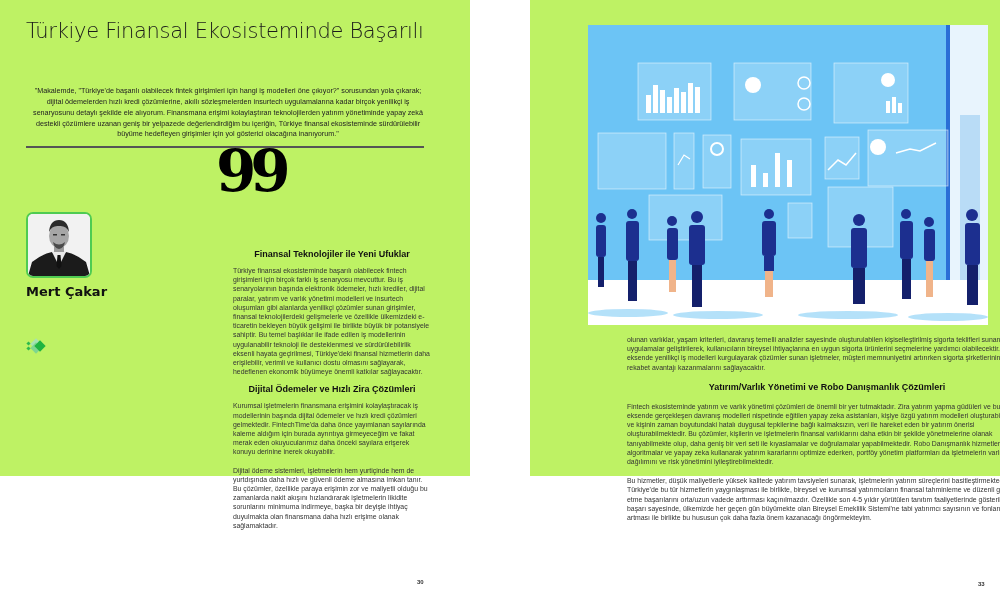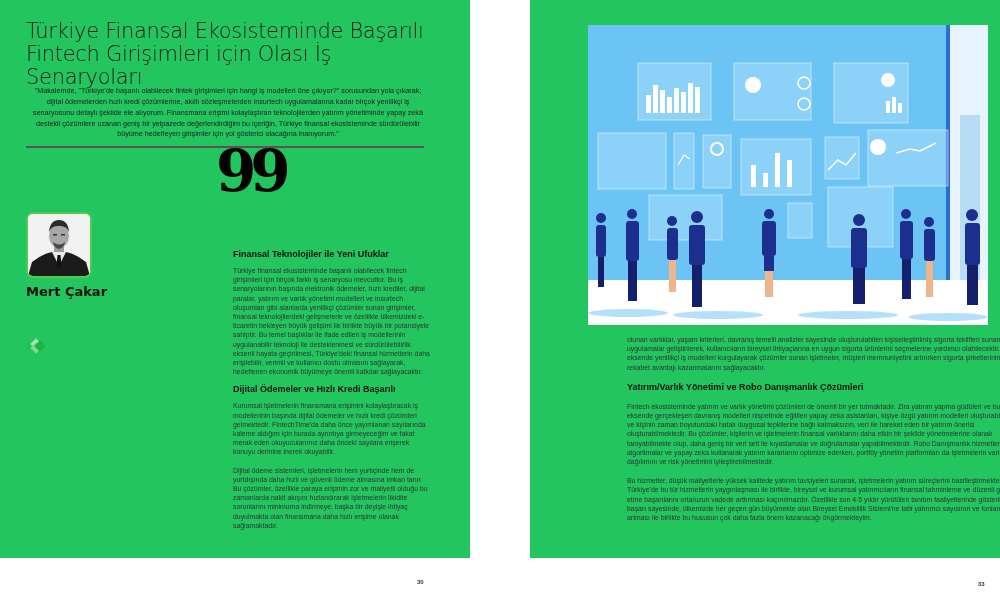--- a/index.html
+++ b/index.html
@@ -1,51 +1,50 @@
 <!DOCTYPE html>
 <html><head>
 <meta charset="utf-8">
 <style>
   html, body { margin:0; padding:0; }
   body { width:1000px; height:600px; background:#ffffff; position:relative; overflow:hidden;
          font-family:"Liberation Sans", sans-serif; color:#222; }
-  .page { position:absolute; top:0; height:558px; background:#22c55e; }
+  .page { position:absolute; top:0; height:476px; background:#bef264; }
   #left-page { left:0; width:470px; }
   #right-page { left:530px; width:470px; }
 
   .title { position:absolute; left:26px; top:20px; width:400px; font-family:"DejaVu Sans", sans-serif;
            font-weight:300; font-size:21px; line-height:23px; color:#1a1a1a; letter-spacing:-0.3px; }
   .intro { position:absolute; left:33px; top:79px; width:390px; font-size:7.2px; line-height:10.8px;
            text-align:center; color:#222; }
   .rule { position:absolute; left:26px; top:146px; width:398px; height:1.5px; background:#555; }
   .quote-mark { position:absolute; left:204px; top:142px; font-family:"DejaVu Serif", serif; font-weight:bold;
                 font-size:58px; line-height:58px; color:#000; letter-spacing:-6px;margin-left:12px; }
 
   .avatar { position:absolute; left:26px; top:212px; width:62px; height:62px; border:2px solid #4fcb52;
             border-radius:7px; overflow:hidden; background:#f4f4f4; }
   .author-name { position:absolute; left:26px; top:284px; font-family:"DejaVu Sans", sans-serif;
                  font-weight:bold; font-size:13px; color:#111;text-align:right; }
   .author-org { position:absolute; left:26px; top:304px; font-size:7.4px; line-height:9px; font-weight:bold; color:#222; }
   .brand-logo { position:absolute; left:26px; top:338px; width:22px; height:16px; }
 
   .col { position:absolute; left:233px; width:198px; }
-  .h2 { font-weight:bold; font-size:9px; color:#111; margin:0; }
+  .h2 { font-weight:bold; font-size:9px; color:#111; margin:0;text-align:center; }
   .p { font-size:6.9px; line-height:9.2px; color:#333; margin:0; }
   .page-num { position:absolute; font-size:6px; font-weight:bold; color:#333; }
 
   .hero { position:absolute; left:588px; top:25px; width:400px; height:300px; overflow:hidden; background:#fff; }
   .rcol { position:absolute; left:587px; width:400px; }
 </style>
 </head>
 <body>
 
 <div class="page" id="left-page">
   <div class="title">
     <div>Türkiye Finansal Ekosisteminde Başarılı</div>
-    <div>Fintech Girişimleri için Olası İş Senaryoları</div>
   </div>
   <p class="intro">"Makalemde, "Türkiye'de başarılı olabilecek fintek girişimleri için hangi iş modelleri öne çıkıyor?" sorusundan yola çıkarak; dijital ödemelerden hızlı kredi çözümlerine, akıllı sözleşmelerden insurtech uygulamalarına kadar birçok yenilikçi iş senaryosunu detaylı şekilde ele alıyorum. Finansmana erişimi kolaylaştıran teknolojilerden yatırım yönetiminde yapay zekâ destekli çözümlere uzanan geniş bir yelpazede değerlendirdiğim bu içeriğin, Türkiye finansal ekosisteminde sürdürülebilir büyüme hedefleyen girişimler için yol gösterici olacağına inanıyorum."</p>
   <div class="rule"></div>
   <div class="quote-mark">99</div>
 
   <div class="avatar">
     <svg width="62" height="62" viewBox="0 0 62 62">
       <rect width="62" height="62" fill="#f2f2f2"></rect>
       <path d="M0 62 L4 48 Q14 40 24 38 L31 44 L38 38 Q48 40 58 48 L62 62 Z" fill="#1b1b1b"></path>
       <path d="M24 38 L31 52 L38 38 L35 36 L27 36 Z" fill="#eaeaea"></path>
@@ -63,21 +62,21 @@
     <rect x="1" y="4" width="3" height="3" transform="rotate(45 2.5 5.5)" fill="#2db94d"></rect>
     <rect x="1" y="9" width="3" height="3" transform="rotate(45 2.5 10.5)" fill="#2db94d"></rect>
     <rect x="6" y="2" width="8" height="8" transform="rotate(45 10 6)" fill="#a7e3b2"></rect>
     <rect x="6" y="6" width="8" height="8" transform="rotate(45 10 10)" fill="#7fd68f"></rect>
     <rect x="10" y="4" width="8" height="8" transform="rotate(45 14 8)" fill="#1fb441"></rect>
   </svg>
 
   <div class="col" style="top:249px;">
     <h2 class="h2">Finansal Teknolojiler ile Yeni Ufuklar</h2>
     <p class="p" style="margin-top:7px;">Türkiye finansal ekosisteminde başarılı olabilecek fintech girişimleri için birçok farklı iş senaryosu mevcuttur. Bu iş senaryolarının başında elektronik ödemeler, hızlı krediler, dijital paralar, yatırım ve varlık yönetimi modelleri ve insurtech oluşumları gibi alanlarda yenilikçi çözümler sunan girişimler, finansal teknolojilerdeki gelişmelerle ve özellikle ülkemizdeki e-ticaretin bekleyen büyük gelişimi ile birlikte büyük bir potansiyele sahiptir. Bu temel başlıklar ile ifade edilen iş modellerinin uygulanabilir teknoloji ile desteklenmesi ve sürdürülebilirlik eksenli hayata geçirilmesi, Türkiye'deki finansal hizmetlerin daha erişilebilir, verimli ve kullanıcı dostu olmasını sağlayarak, hedeflenen ekonomik büyümeye önemli katkılar sağlayacaktır.</p>
-    <h2 class="h2" style="margin-top:8px;">Dijital Ödemeler ve Hızlı Kredi Başarılı</h2>
+    <h2 class="h2" style="margin-top:8px;">Dijital Ödemeler ve Hızlı Zira Çözümleri</h2>
     <p class="p" style="margin-top:7px;">Kurumsal işletmelerin finansmana erişimini kolaylaştıracak iş modellerinin başında dijital ödemeler ve hızlı kredi çözümleri gelmektedir. FintechTime'da daha önce yayımlanan sayılarında kaleme aldığım için burada ayrıntıya girmeyeceğim ve fakat merak eden okuyucularımız daha önceki sayılara erişerek konuyu derinine inerek okuyabilir.</p>
     <p class="p" style="margin-top:9px;">Dijital ödeme sistemleri, işletmelerin hem yurtiçinde hem de yurtdışında daha hızlı ve güvenli ödeme almasına imkan tanır. Bu çözümler, özellikle paraya erişimin zor ve maliyetli olduğu bu zamanlarda nakit akışını hızlandırarak işletmelerin likidite sorunlarını minimuma indirmeye, başka bir deyişle ihtiyaç duyulmakta olan finansmana daha hızlı erişime olanak sağlamaktadır.</p>
   </div>
   <div class="page-num" style="left:417px; top:579px;">30</div>
 </div>
 
 <div class="page" id="right-page"></div>
 
 <div class="hero">
   <svg width="400" height="300" viewBox="0 0 400 300">

